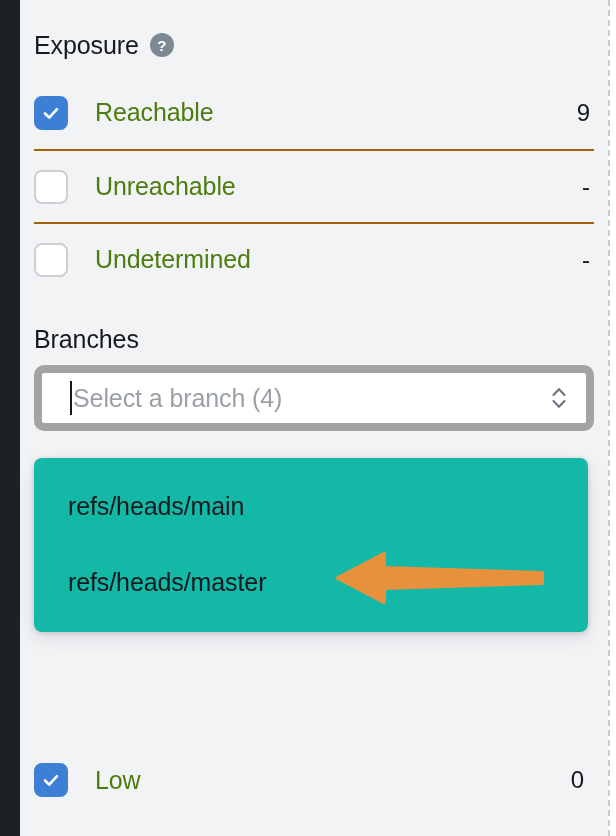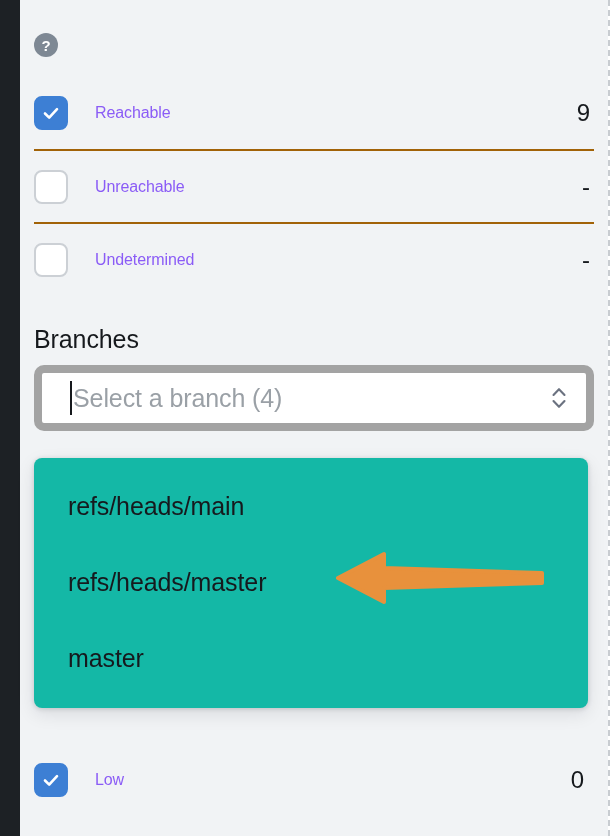--- a/index.html
+++ b/index.html
@@ -104,22 +104,22 @@
     background: #3d7fd4;
     border-color: #3d7fd4;
   }
   .checkbox.checked .tick {
     display: block;
     width: 20px; height: 20px;
   }
   .checkbox .tick { display: none; }
 
   .check-label {
-    font-size: 16px;
-    color: #8b5cf6;
+    font-size: 25px;
+    color: #4d7c0f;
     margin-left: 27px;
     letter-spacing: -0.1px;
     white-space: nowrap;
   }
 
   .check-value {
     margin-left: auto;
     font-size: 24px;
     color: #16191d;
     padding-right: 4px;
@@ -222,20 +222,21 @@
 </head>
 <body>
 
 <div id="app">
 
   <div id="left-rail"></div>
 
   <div id="filter-panel">
 
     <div class="section-head">
+      <span class="section-title">Exposure</span>
       <span class="help-icon">?</span>
     </div>
 
     <div class="check-list">
 
       <div class="check-row">
         <span class="checkbox checked">
           <svg class="tick" viewBox="0 0 20 20" fill="none">
             <path d="M4 10.5 L8.2 14.6 L16 6.2" stroke="#ffffff" stroke-width="2.6" stroke-linecap="round" stroke-linejoin="round"></path>
           </svg>
@@ -285,21 +286,20 @@
         <path d="M4 10.5 L8.2 14.6 L16 6.2" stroke="#ffffff" stroke-width="2.6" stroke-linecap="round" stroke-linejoin="round"></path>
       </svg>
     </span>
     <span class="check-label">Low</span>
     <span class="check-value">0</span>
   </div>
 
   <div id="branch-menu">
     <div class="menu-item">refs/heads/main</div>
     <div class="menu-item">refs/heads/master</div>
-    <div class="menu-item">master</div>
   </div>
 
   <svg id="callout-arrow" viewBox="0 0 208 76">
     <path d="M2 38 L48 14 L48 28 L206 33 L206 43 L48 48 L48 62 Z" fill="#e8913c" stroke="#e8913c" stroke-width="4" stroke-linejoin="round"></path>
   </svg>
 
   <div id="right-edge"></div>
 
 </div>
 

